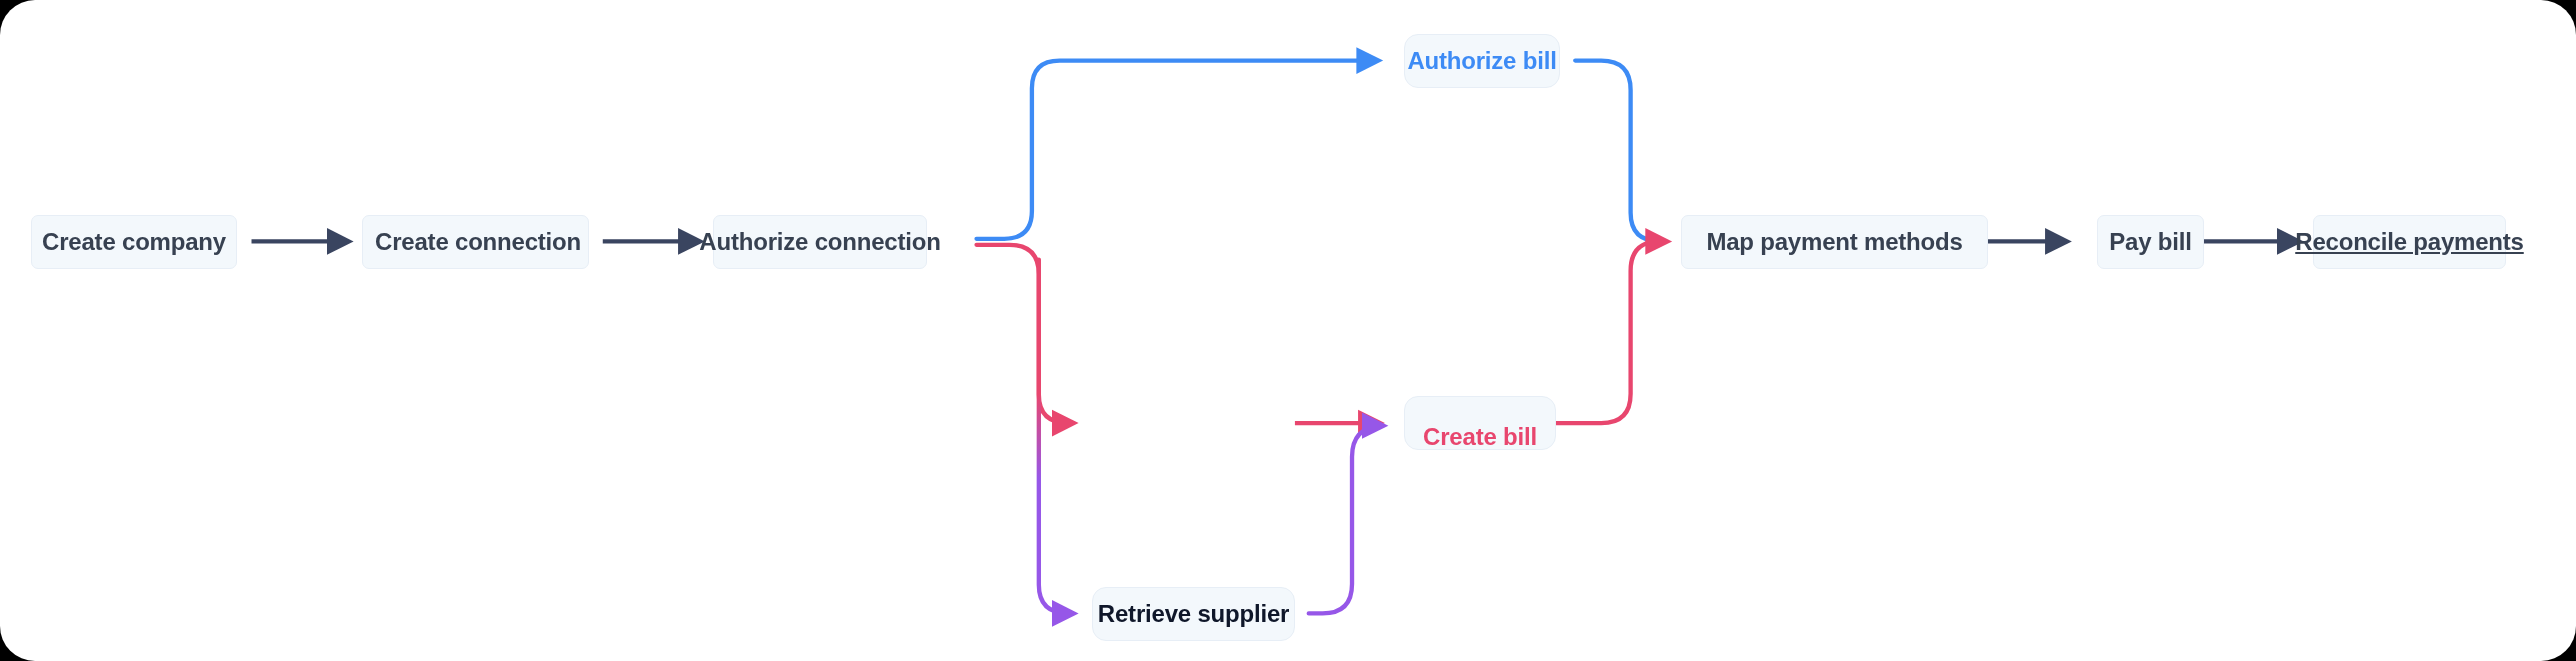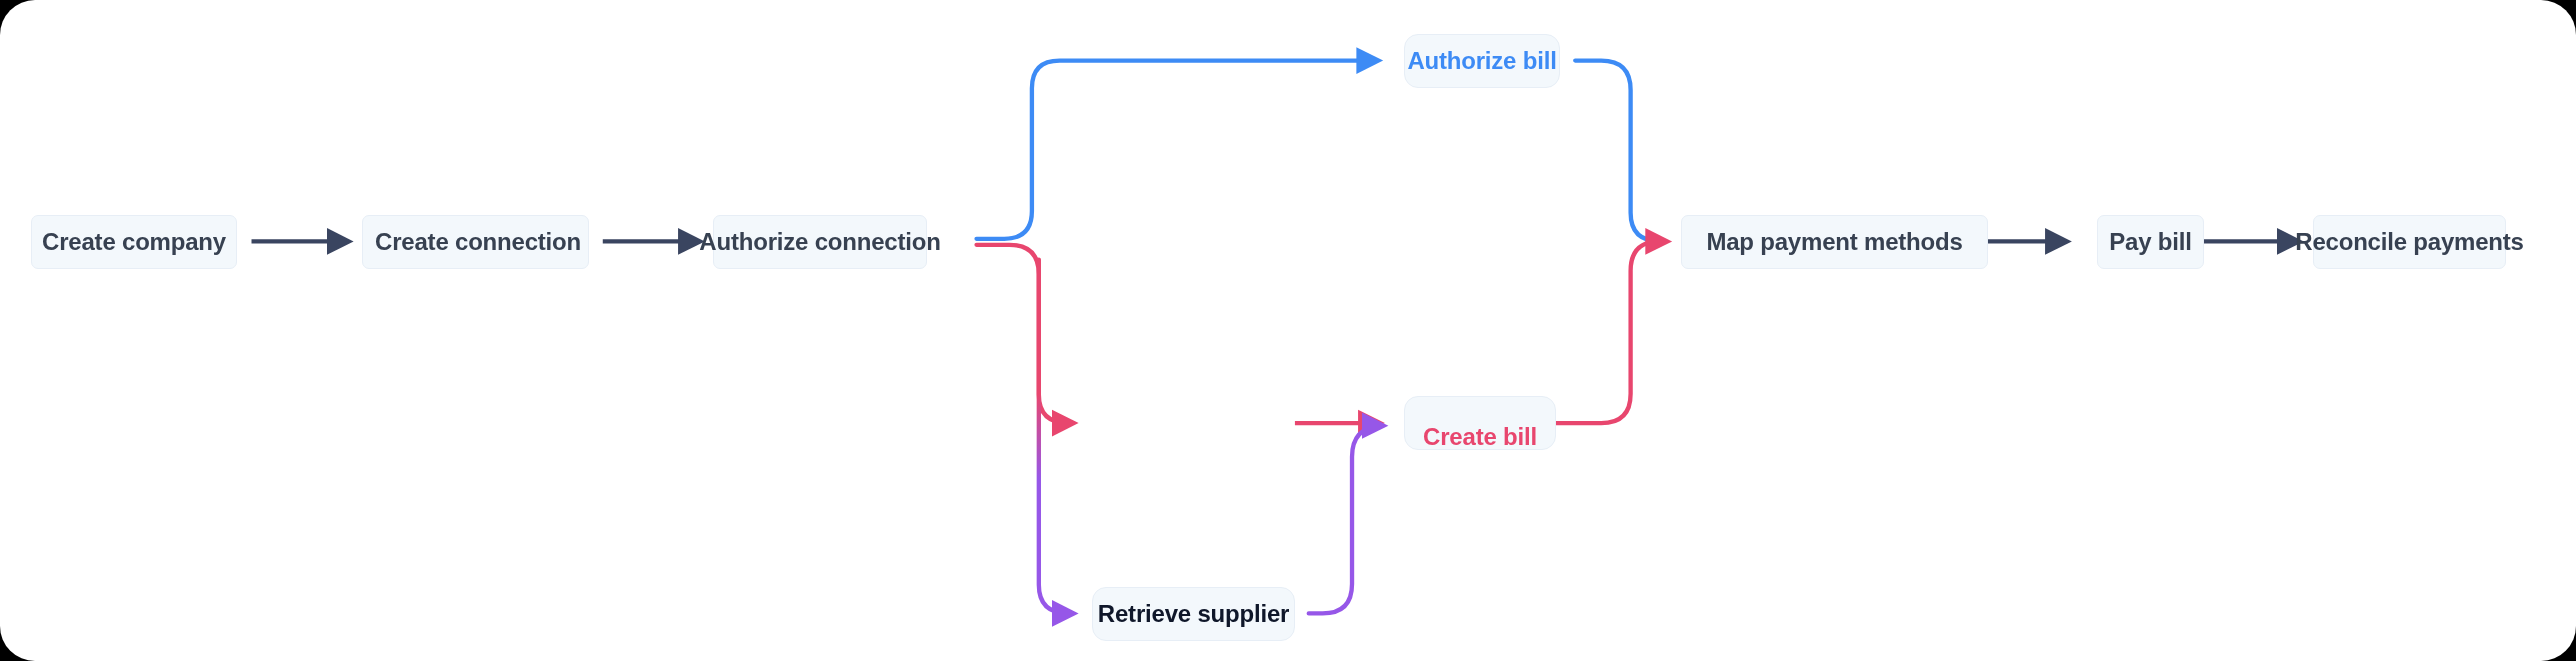--- a/index.html
+++ b/index.html
@@ -128,18 +128,18 @@
   </div>
 
   <div class="node c-dark" style="left:1681px; top:215px; width:307px;">
     <span class="node-label">Map payment methods</span>
   </div>
 
   <div class="node c-dark" style="left:2081px; top:215px; width:107px;margin-left:16px;">
     <span class="node-label">Pay bill</span>
   </div>
 
-  <div class="node c-dark" style="left:2313px; top:215px; width:193px;">
+  <div class="node c-dark" style="left:2313px; top:215px; width:193px;text-decoration:underline;">
     <span class="node-label">Reconcile payments</span>
   </div>
 
 </div>
 
 
 </body></html>

